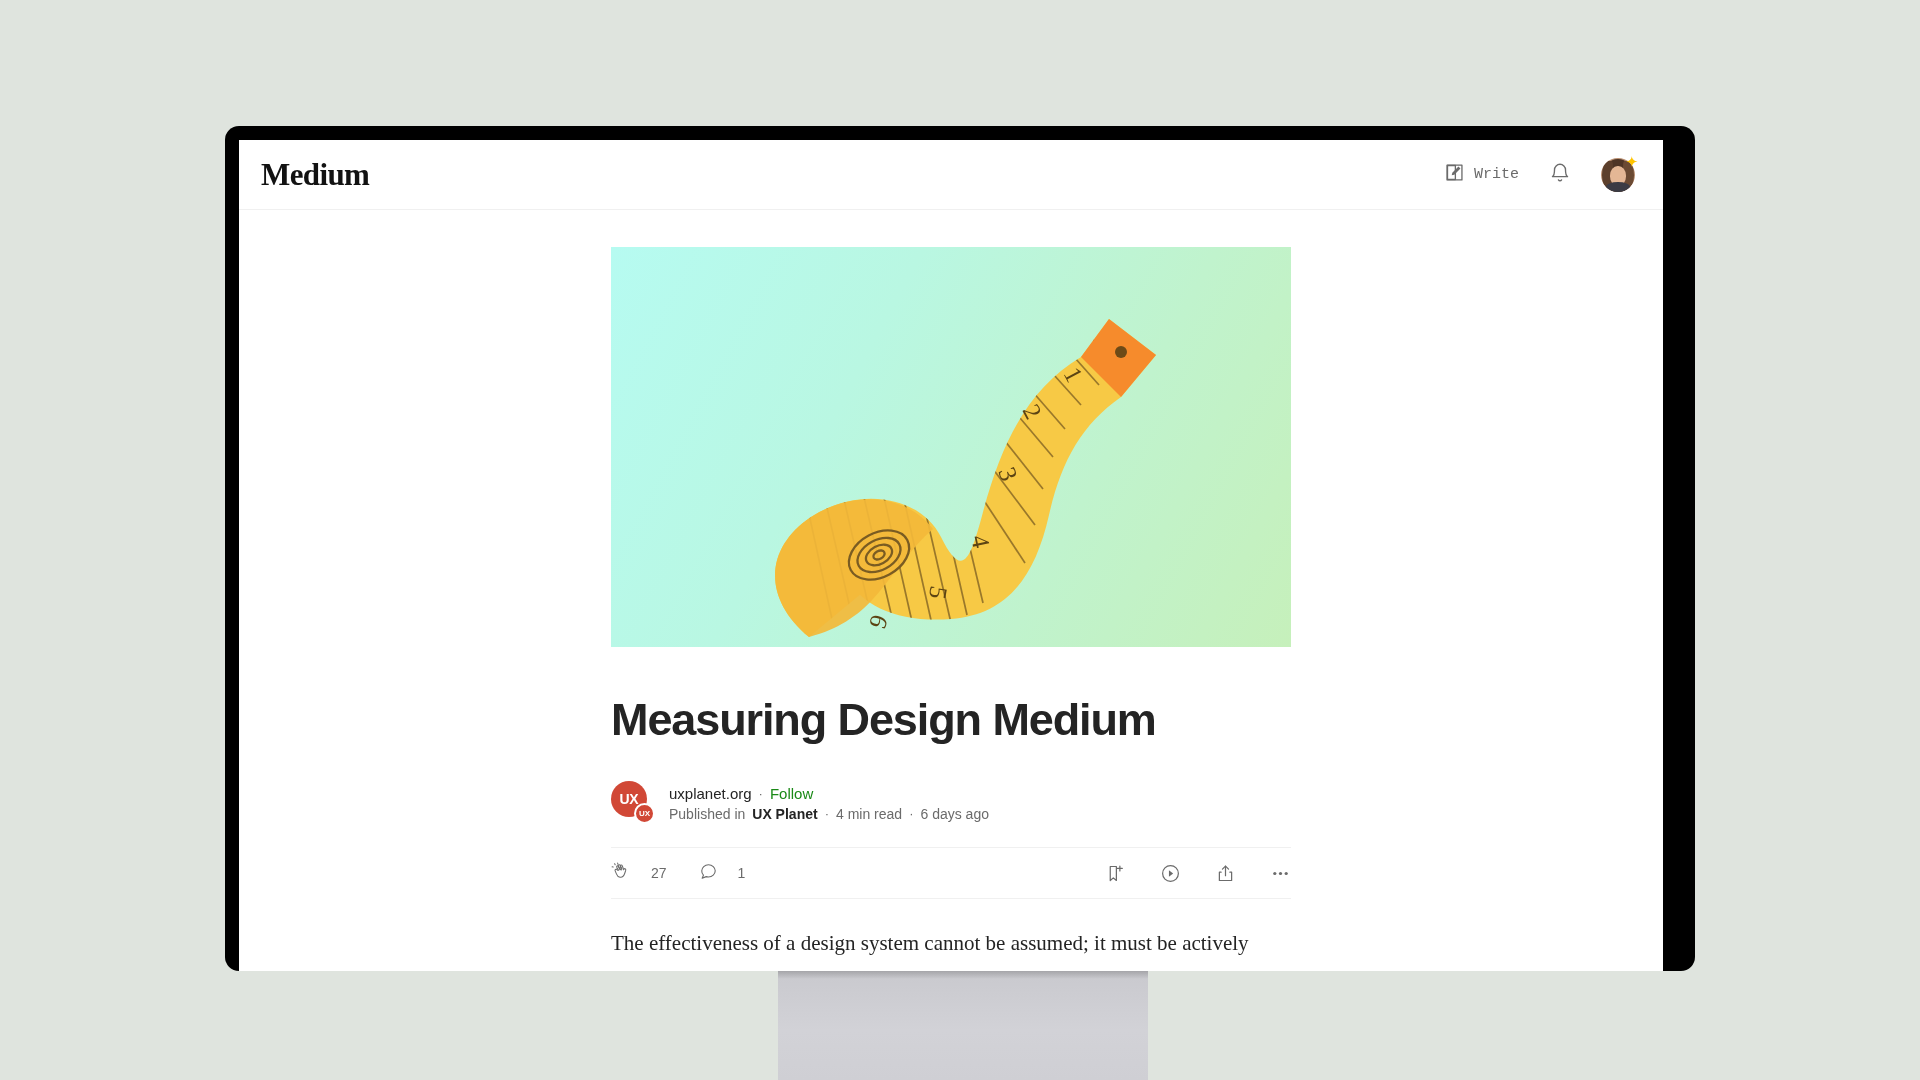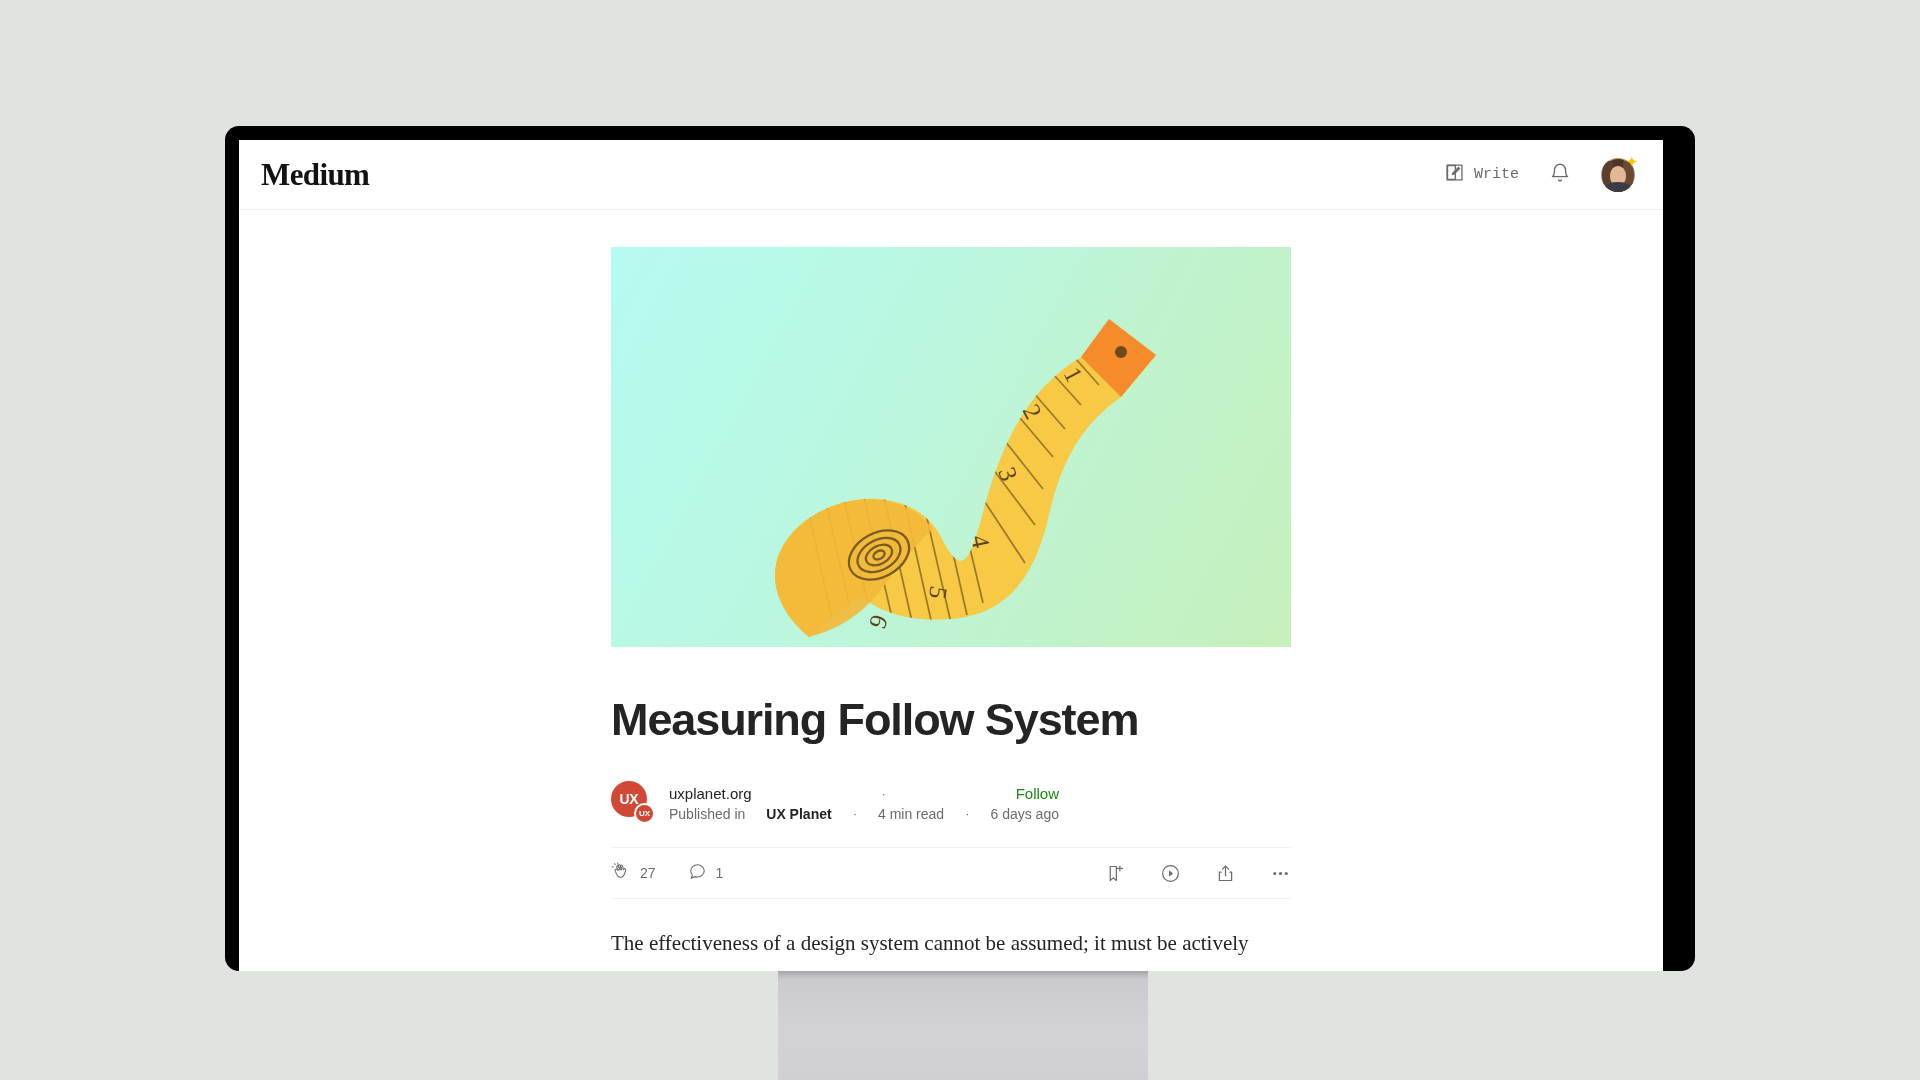--- a/index.html
+++ b/index.html
@@ -156,41 +156,41 @@
     position:absolute; right:0; bottom:1px;
     width:21px; height:21px; border-radius:50%;
     background:#d14836;
     border:2px solid #fff;
     display:flex; align-items:center; justify-content:center;
     color:#fff; font-weight:700; font-size:8px;
   }
   .byline-text { display:flex; flex-direction:column; gap:4px; }
   .byline-row1 {
     display:flex; align-items:center; gap:7px;
-    font-size:15px; color:#242424;justify-content:space-between;
+    font-size:15px; color:#242424;
   }
   .dot-sep { color:#6b6b6b; font-size:13px; }
   .follow-link { color:#1a8917; cursor:pointer; }
   .byline-row2 {
-    display:flex; align-items:flex-start; gap:21px;
+    display:flex; align-items:flex-start; gap:7px;
     font-size:14px; color:#6b6b6b;
   }
   .pub-name { color:#242424; font-weight:600; cursor:pointer; }
 
   
   .engagement {
     margin-top:22px;
     border-top:1px solid #f0f0f0;
     border-bottom:1px solid #f0f0f0;
     height:52px;
     display:flex; align-items:center;
   }
   .eng-left { display:flex; align-items:center; gap:32px; }
   .eng-item {
-    display:flex; align-items:center; gap:9px;
+    display:flex; align-items:center; gap:20px;
     font-size:14px; color:#6b6b6b; cursor:pointer;
   }
   .eng-right { margin-left:auto; display:flex; align-items:center; gap:34px; }
   .eng-icon { cursor:pointer; display:flex; color:#6b6b6b; }
 
   
   #body-text {
     font-family:"Liberation Serif", serif;
     font-size:21px;
     line-height:1.58;
@@ -306,21 +306,21 @@
             <text x="452" y="126" transform="rotate(62 452 126)">1</text>
             <text x="411" y="163" transform="rotate(62 411 163)">2</text>
             <text x="387" y="224" transform="rotate(70 387 224)">3</text>
             <text x="360" y="290" transform="rotate(78 360 290)">4</text>
             <text x="320" y="338" transform="rotate(100 320 338)">5</text>
             <text x="262" y="366" transform="rotate(110 262 366)">6</text>
           </g>
         </svg>
       </div>
 
-      <h1 id="article-title">Measuring Follow System</h1>
+      <h1 id="article-title">Measuring Design Medium</h1>
 
       <div class="byline">
 
         <div class="pub-logo">
           <div class="big">UX</div>
           <div class="small">UX</div>
         </div>
 
         <div class="byline-text">
           <div class="byline-row1">

